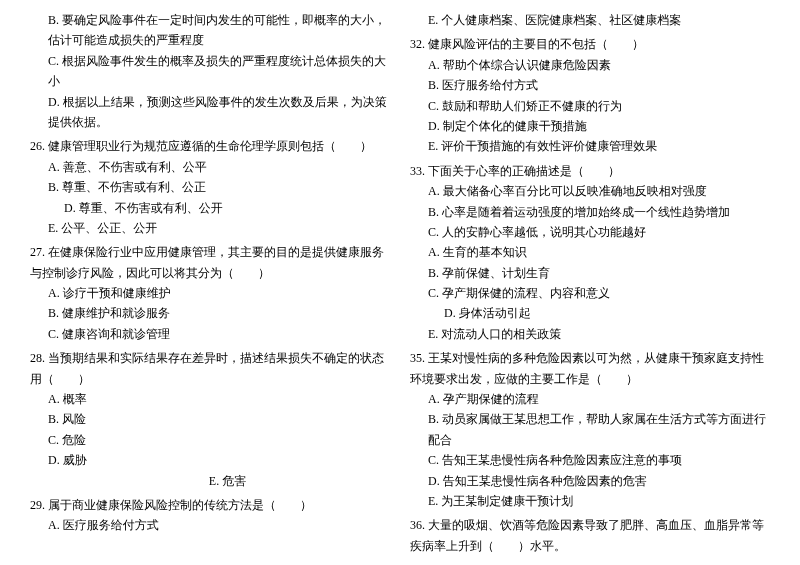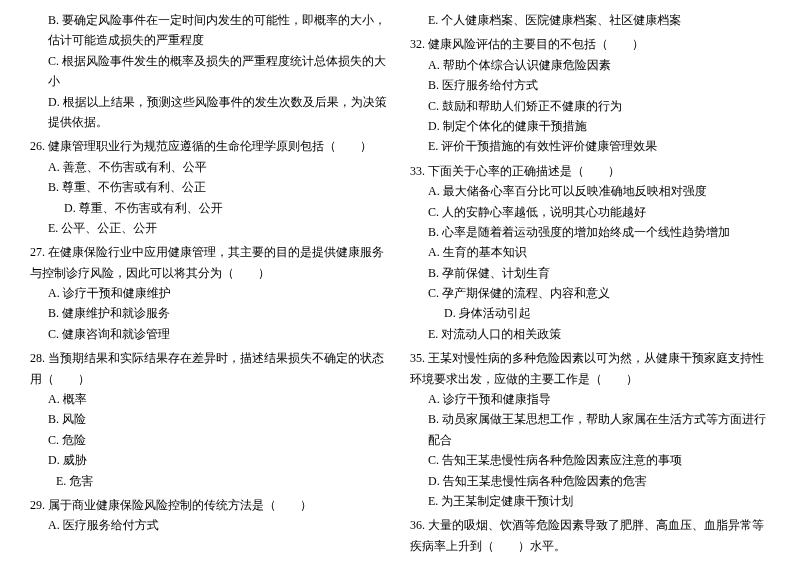--- a/index.html
+++ b/index.html
@@ -49,43 +49,43 @@
         <div style="margin-left: 18px;">E. 公平、公正、公开</div>
         <div style="margin-top: 4px; font-weight: normal;">27. 在健康保险行业中应用健康管理，其主要的目的是提供健康服务与控制诊疗风险，因此可以将其分为（　　）</div>
         <div style="margin-left: 18px;">A. 诊疗干预和健康维护</div>
         <div style="margin-left: 18px;">B. 健康维护和就诊服务</div>
         <div style="margin-left: 18px;">C. 健康咨询和就诊管理</div>
         <div style="margin-top: 4px; font-weight: normal;">28. 当预期结果和实际结果存在差异时，描述结果损失不确定的状态用（　　）</div>
         <div style="margin-left: 18px;">A. 概率</div>
         <div style="margin-left: 18px;">B. 风险</div>
         <div style="margin-left: 18px;">C. 危险</div>
         <div style="margin-left: 18px;">D. 威胁</div>
-        <div style="margin-left: 26px;">E. 危害</div>
+        <div style="margin-left: 35px; text-align: center;">E. 危害</div>
         <div style="margin-top: 4px; font-weight: normal;">29. 属于商业健康保险风险控制的传统方法是（　　）</div>
         <div style="margin-left: 18px;">A. 医疗服务给付方式</div>
       </div>
     <div class="col-right">
     <div style="margin-left: 18px;">E. 个人健康档案、医院健康档案、社区健康档案</div>
         <div style="margin-top: 4px; font-weight: normal;">32. 健康风险评估的主要目的不包括（　　）</div>
         <div style="margin-left: 18px;">A. 帮助个体综合认识健康危险因素</div>
         <div style="margin-left: 18px;">B. 医疗服务给付方式</div>
         <div style="margin-left: 18px;">C. 鼓励和帮助人们矫正不健康的行为</div>
         <div style="margin-left: 18px;">D. 制定个体化的健康干预措施</div>
         <div style="margin-left: 18px;">E. 评价干预措施的有效性评价健康管理效果</div>
         <div style="margin-top: 4px; font-weight: normal;">33. 下面关于心率的正确描述是（　　）</div>
         <div style="margin-left: 18px;">A. 最大储备心率百分比可以反映准确地反映相对强度</div>
+        <div style="margin-left: 18px;">B. 心率是随着着运动强度的增加始终成一个线性趋势增加</div>
         <div style="margin-left: 18px;">C. 人的安静心率越低，说明其心功能越好</div>
-        <div style="margin-left: 18px;">B. 心率是随着着运动强度的增加始终成一个线性趋势增加</div>
         <div style="margin-left: 18px;">A. 生育的基本知识</div>
         <div style="margin-left: 18px;">B. 孕前保健、计划生育</div>
         <div style="margin-left: 18px;">C. 孕产期保健的流程、内容和意义</div>
         <div style="margin-left: 34px;">D. 身体活动引起</div>
         <div style="margin-left: 18px;">E. 对流动人口的相关政策</div>
         <div style="margin-top: 4px; font-weight: normal;">35. 王某对慢性病的多种危险因素以可为然，从健康干预家庭支持性环境要求出发，应做的主要工作是（　　）</div>
-        <div style="margin-left: 18px;">A. 诊疗干预和健康指导</div>
+        <div style="margin-left: 18px;">A. 孕产期保健的流程</div>
         <div style="margin-left: 18px;">B. 动员家属做王某思想工作，帮助人家属在生活方式等方面进行配合</div>
         <div style="margin-left: 18px;">C. 告知王某患慢性病各种危险因素应注意的事项</div>
         <div style="margin-left: 18px;">D. 告知王某患慢性病各种危险因素的危害</div>
         <div style="margin-left: 18px;">E. 为王某制定健康干预计划</div>
         <div style="margin-top: 4px; font-weight: normal;">36. 大量的吸烟、饮酒等危险因素导致了肥胖、高血压、血脂异常等疾病率上升到（　　）水平。</div>
       </div>
   </div>
 
 </div>
 

